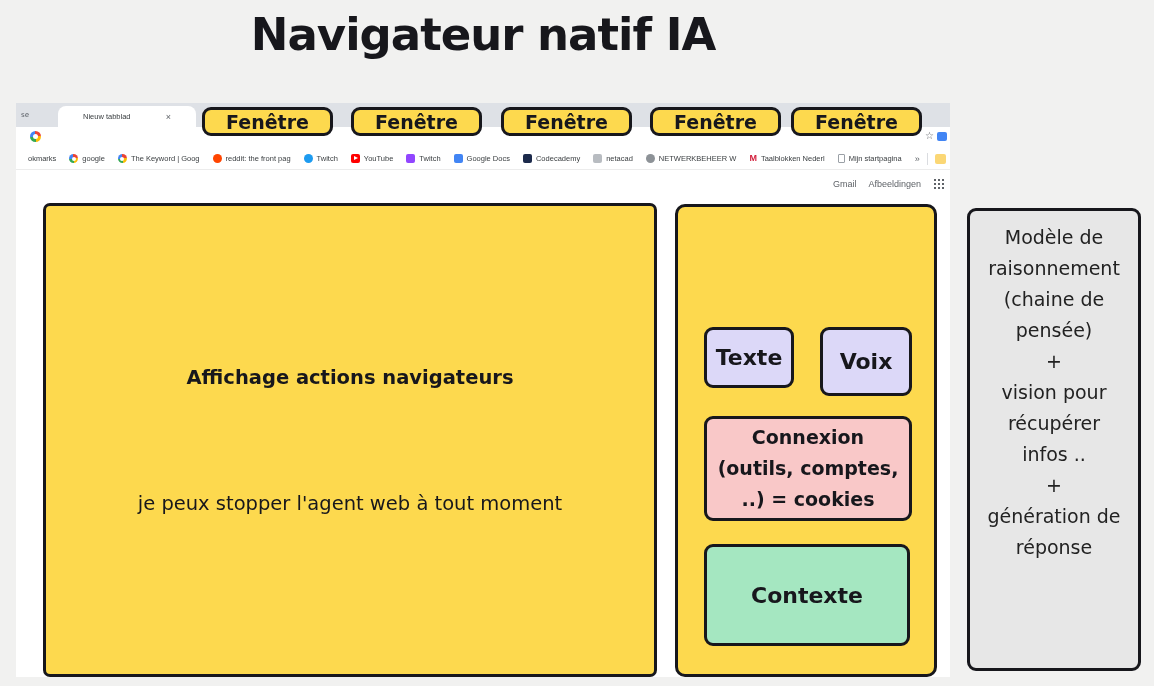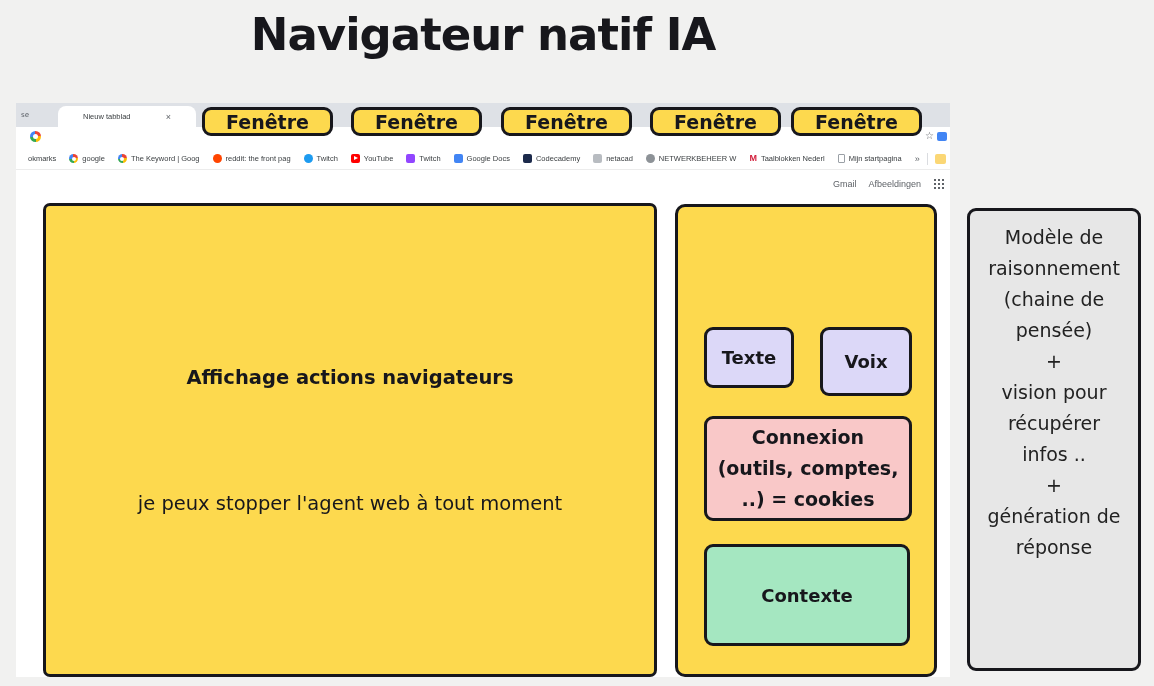--- a/index.html
+++ b/index.html
@@ -67,21 +67,21 @@
             border:3.5px solid #17171c;border-radius:7px;}
   .main-title{position:absolute;top:160px;left:0;width:100%;text-align:center;
               font-weight:bold;font-size:19.5px;}
   .main-note{position:absolute;top:286px;left:0;width:100%;text-align:center;font-size:19.5px;}
 
   .chat-box{position:absolute;left:675px;top:204px;width:262px;height:473px;background:#fdd94e;
             border:3.5px solid #17171c;border-radius:10px;}
   .chat-title{position:absolute;top:14px;left:0;width:100%;text-align:center;
               font-weight:bold;font-size:19.5px;}
   .sub-box{position:absolute;border:3px solid #17171c;border-radius:9px;display:flex;
-           align-items:center;justify-content:center;font-weight:bold;font-size:18px;
+           align-items:center;justify-content:center;font-weight:bold;font-size:22px;
            flex-direction:column;text-align:center;}
   .texte-box{left:26px;top:120px;width:90px;height:61px;background:#dcd8f8;}
   .voix-box{left:142px;top:120px;width:92px;height:69px;background:#dcd8f8;}
   .connexion-box{left:26px;top:209px;width:208px;height:105px;background:#f9c8c8;
                  font-size:19px;line-height:31px;}
   .contexte-box{left:26px;top:337px;width:206px;height:102px;background:#a5e7c1;}
 
   .model-box{position:absolute;left:967px;top:208px;width:174px;height:463px;background:#e7e7e7;
              border:3px solid #17171c;border-radius:9px;padding-top:11px;text-align:center;
              font-size:19px;line-height:31px;color:#222;}

